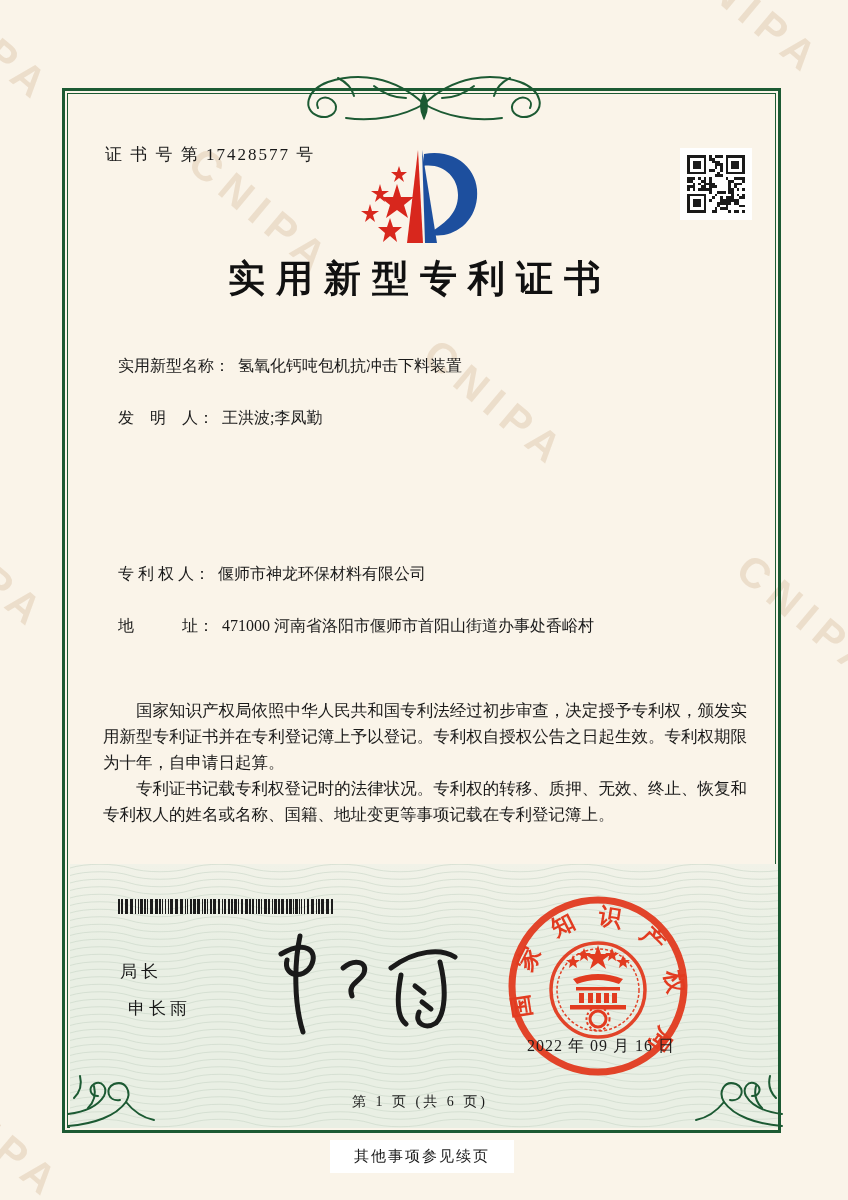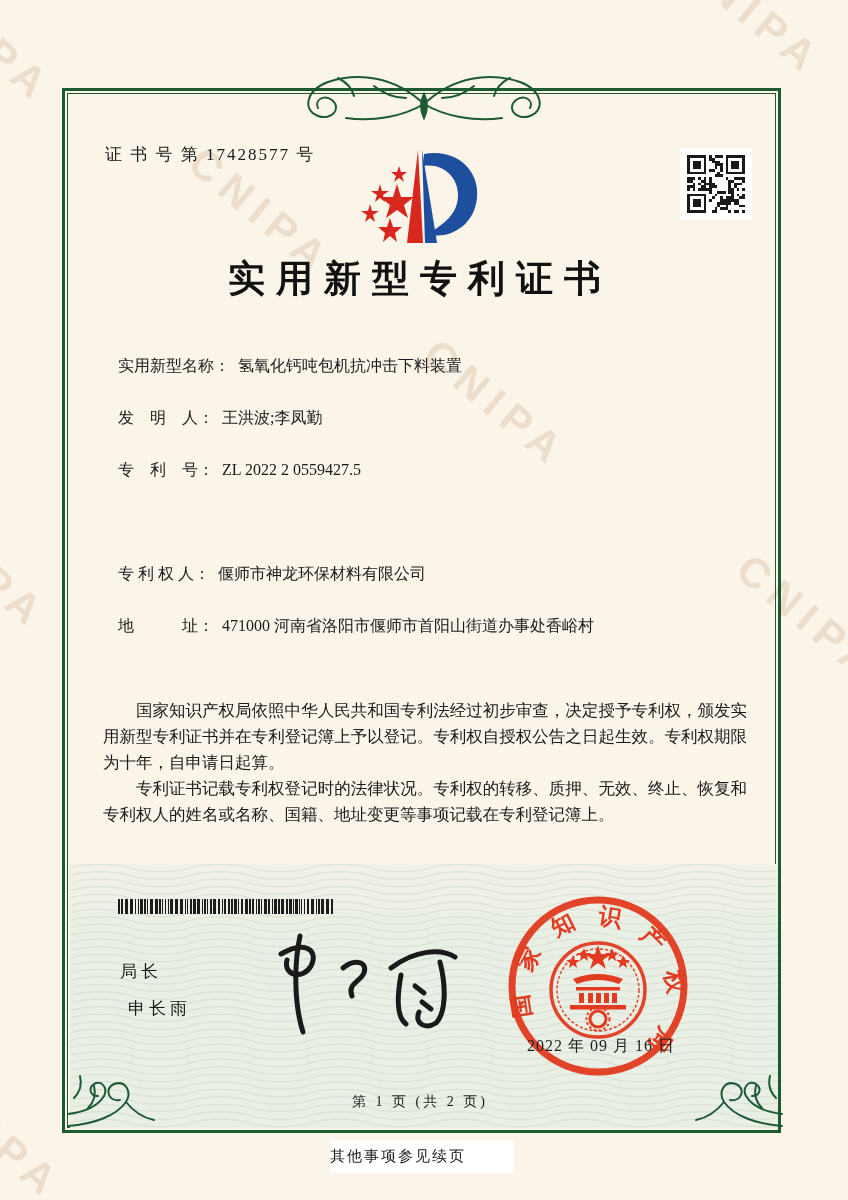--- a/index.html
+++ b/index.html
@@ -74,21 +74,21 @@
   .seal-date{
     position:absolute; left:516px; top:1036px; width:170px; z-index:4;
     text-align:center; font-size:16px; color:#1e1e1e; letter-spacing:1px;
   }
   .page-indicator{
     position:absolute; left:62px; top:1093px; width:716px; z-index:2;
     text-align:center; font-size:14px; letter-spacing:3px;
   }
   .note-box{
     position:absolute; left:330px; top:1140px; width:184px; height:33px;
-    background:#ffffff; z-index:2; line-height:33px; font-size:15px;
+    background:#ffffff; z-index:2; text-align:center; line-height:33px; font-size:15px;
     letter-spacing:2px;
   }
 </style>
 </head>
 <body>
 
 <div class="page">
 
   <div id="wm-layer">
       <div class="wm" style="left: -70px; top: -35px; color: rgba(202, 166, 126, 0.28);">CNIPA</div>
@@ -321,23 +321,20 @@
   </div>
 
   <div class="title">实用新型专利证书</div>
 
   <div class="field-row" style="top:356px">
     <span class="flabel">实用新型名称</span><span class="fcolon">：</span><span class="fvalue">氢氧化钙吨包机抗冲击下料装置</span>
   </div>
   <div class="field-row" style="top:408px">
     <span class="flabel">发　明　人</span><span class="fcolon">：</span><span class="fvalue">王洪波;李凤勤</span>
   </div>
-  <div class="field-row" style="top:460px">
-    <span class="flabel">专　利　号</span><span class="fcolon">：</span><span class="fvalue">ZL 2022 2 0559427.5</span>
-  </div>
   <div class="field-row" style="top:564px">
     <span class="flabel">专 利 权 人</span><span class="fcolon">：</span><span class="fvalue">偃师市神龙环保材料有限公司</span>
   </div>
   <div class="field-row" style="top:616px">
     <span class="flabel">地　　　址</span><span class="fcolon">：</span><span class="fvalue">471000 河南省洛阳市偃师市首阳山街道办事处香峪村</span>
   </div>
 
   <div class="body-text">
     <p>国家知识产权局依照中华人民共和国专利法经过初步审查，决定授予专利权，颁发实用新型专利证书并在专利登记簿上予以登记。专利权自授权公告之日起生效。专利权期限为十年，自申请日起算。</p>
     <p>专利证书记载专利权登记时的法律状况。专利权的转移、质押、无效、终止、恢复和专利权人的姓名或名称、国籍、地址变更等事项记载在专利登记簿上。</p>
@@ -515,16 +512,16 @@
         <text x="0" y="0" transform="translate(30.6 69.2) rotate(-63)">家</text>
         <text x="0" y="0" transform="translate(61.2 38.6) rotate(-27)">知</text>
         <text x="0" y="0" transform="translate(104.0 31.9) rotate(9)">识</text>
         <text x="0" y="0" transform="translate(142.5 51.5) rotate(45)">产</text>
         <text x="0" y="0" transform="translate(162.1 90.0) rotate(81)">权</text>
         <text x="0" y="0" transform="translate(149.6 142.1) rotate(126)">局</text>
       </g>
   </svg>
   <div class="seal-date">2022 年 09 月 16 日</div>
 
-  <div class="page-indicator">第 1 页 (共 2 页)</div>
+  <div class="page-indicator">第 1 页 (共 6 页)</div>
   <div class="note-box">其他事项参见续页</div>
 
 </div>
 
 </body></html>

